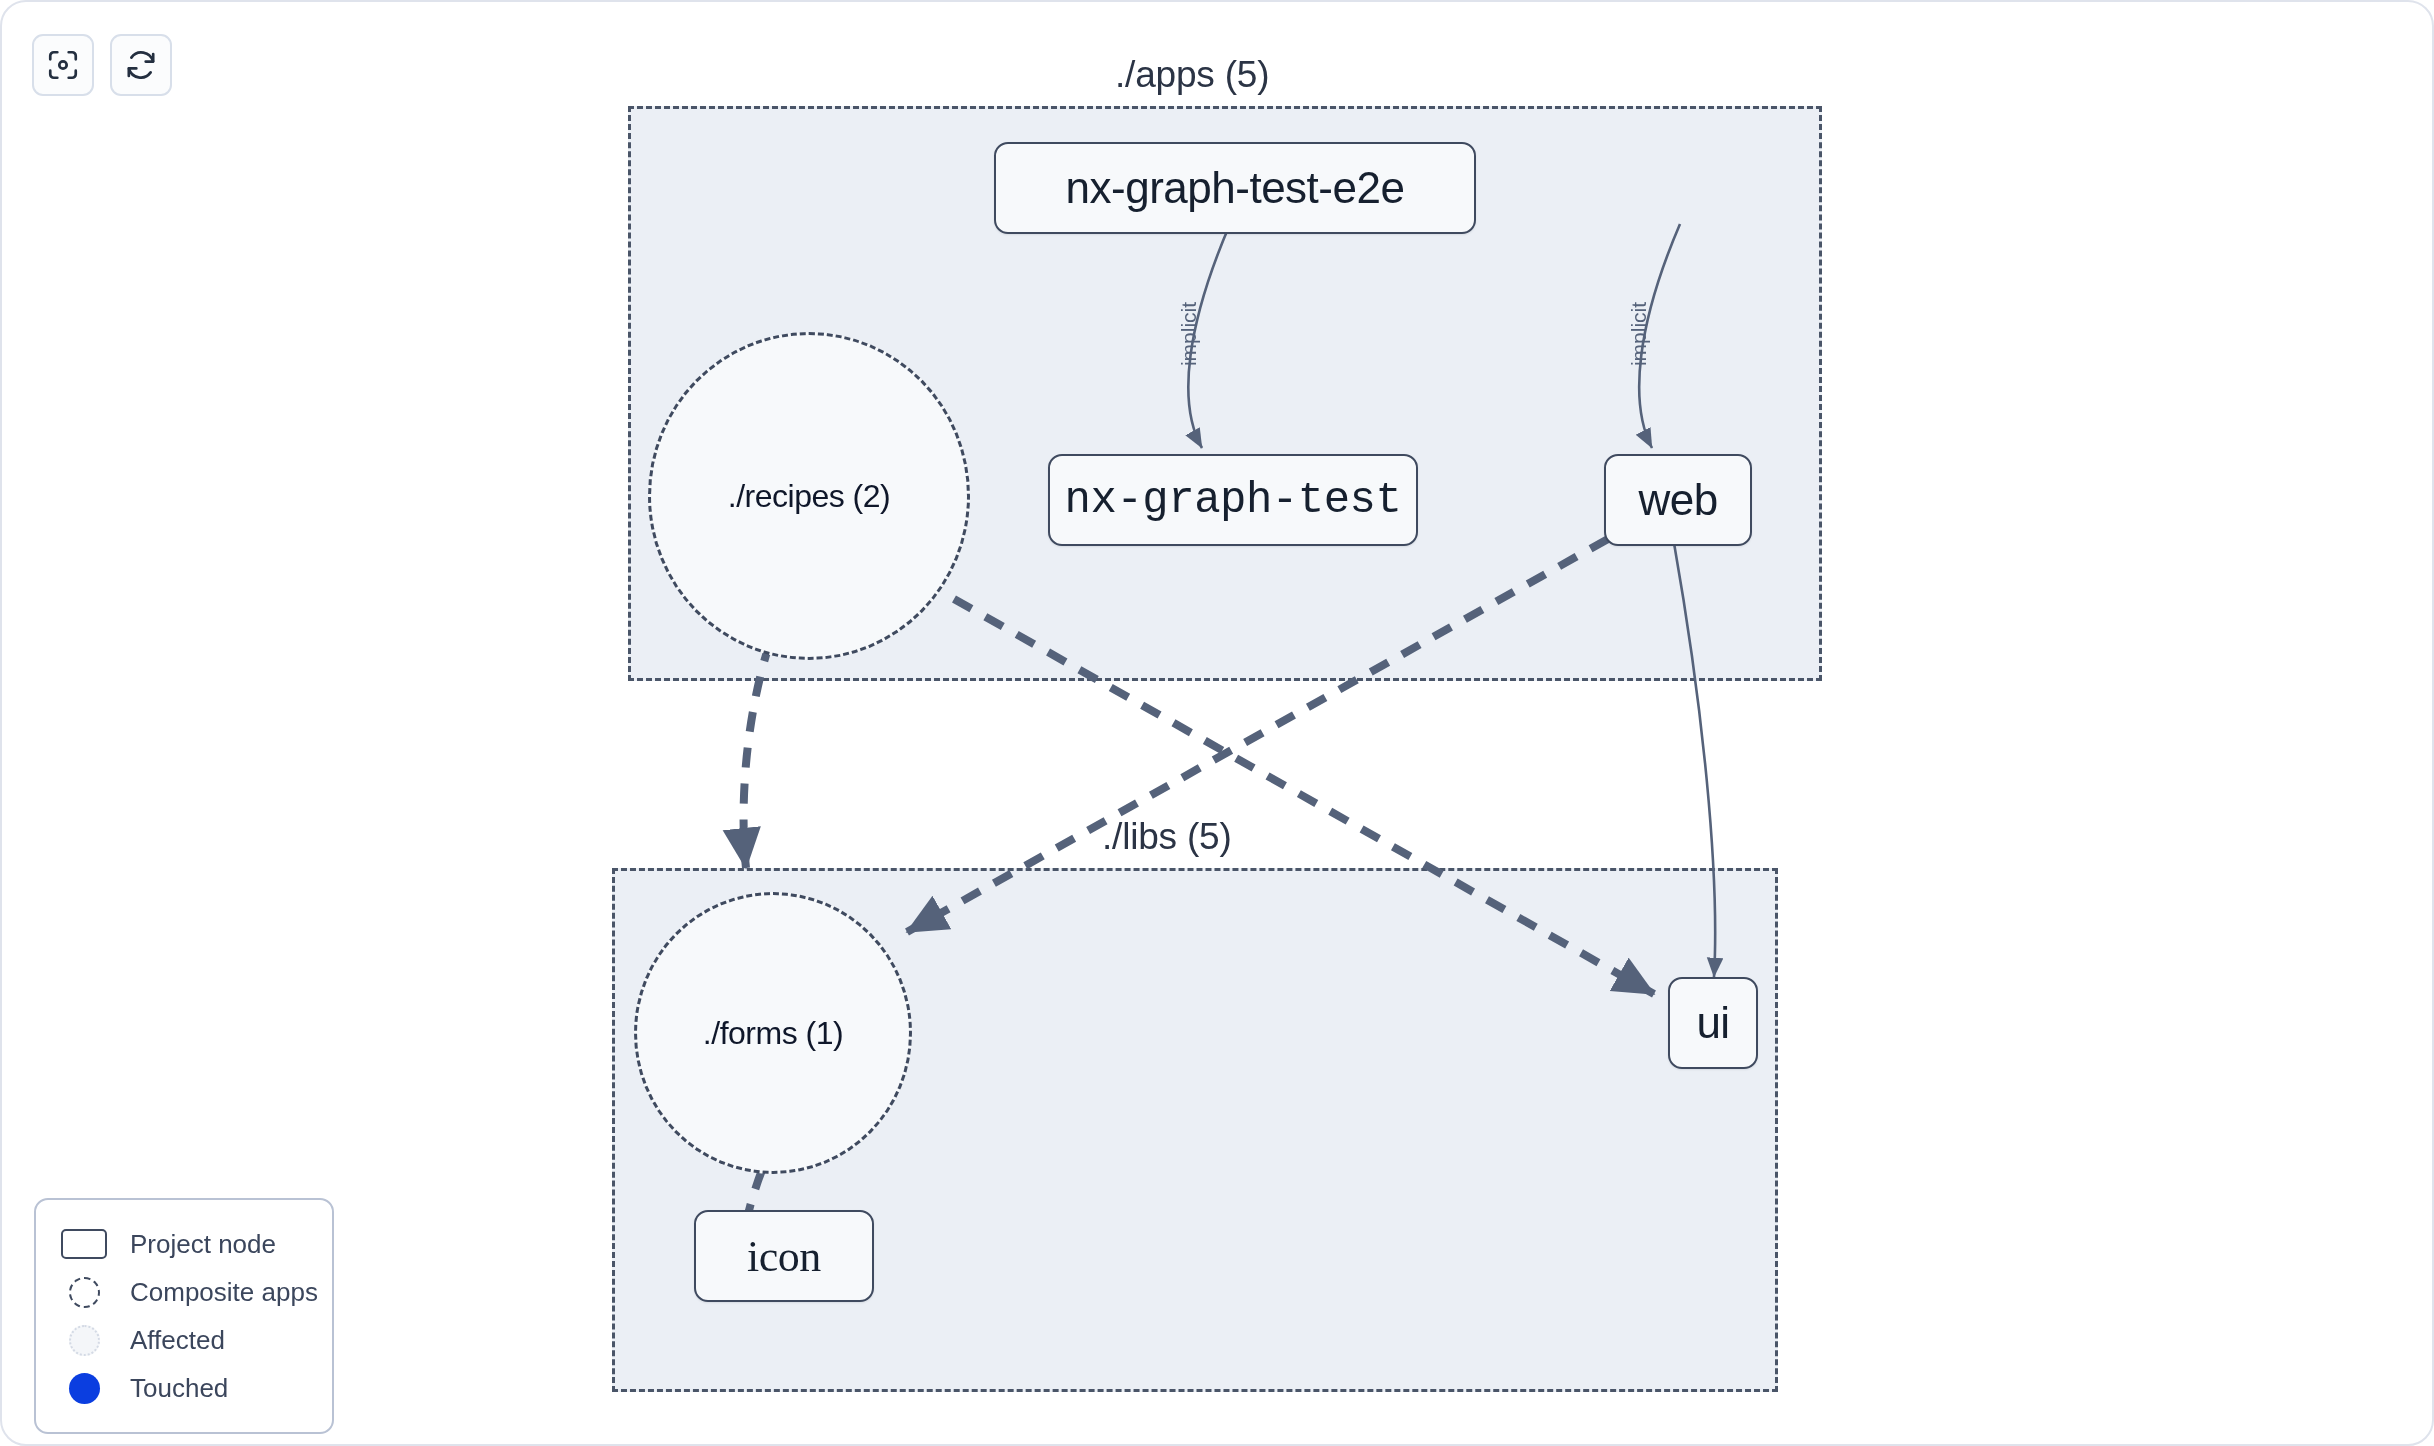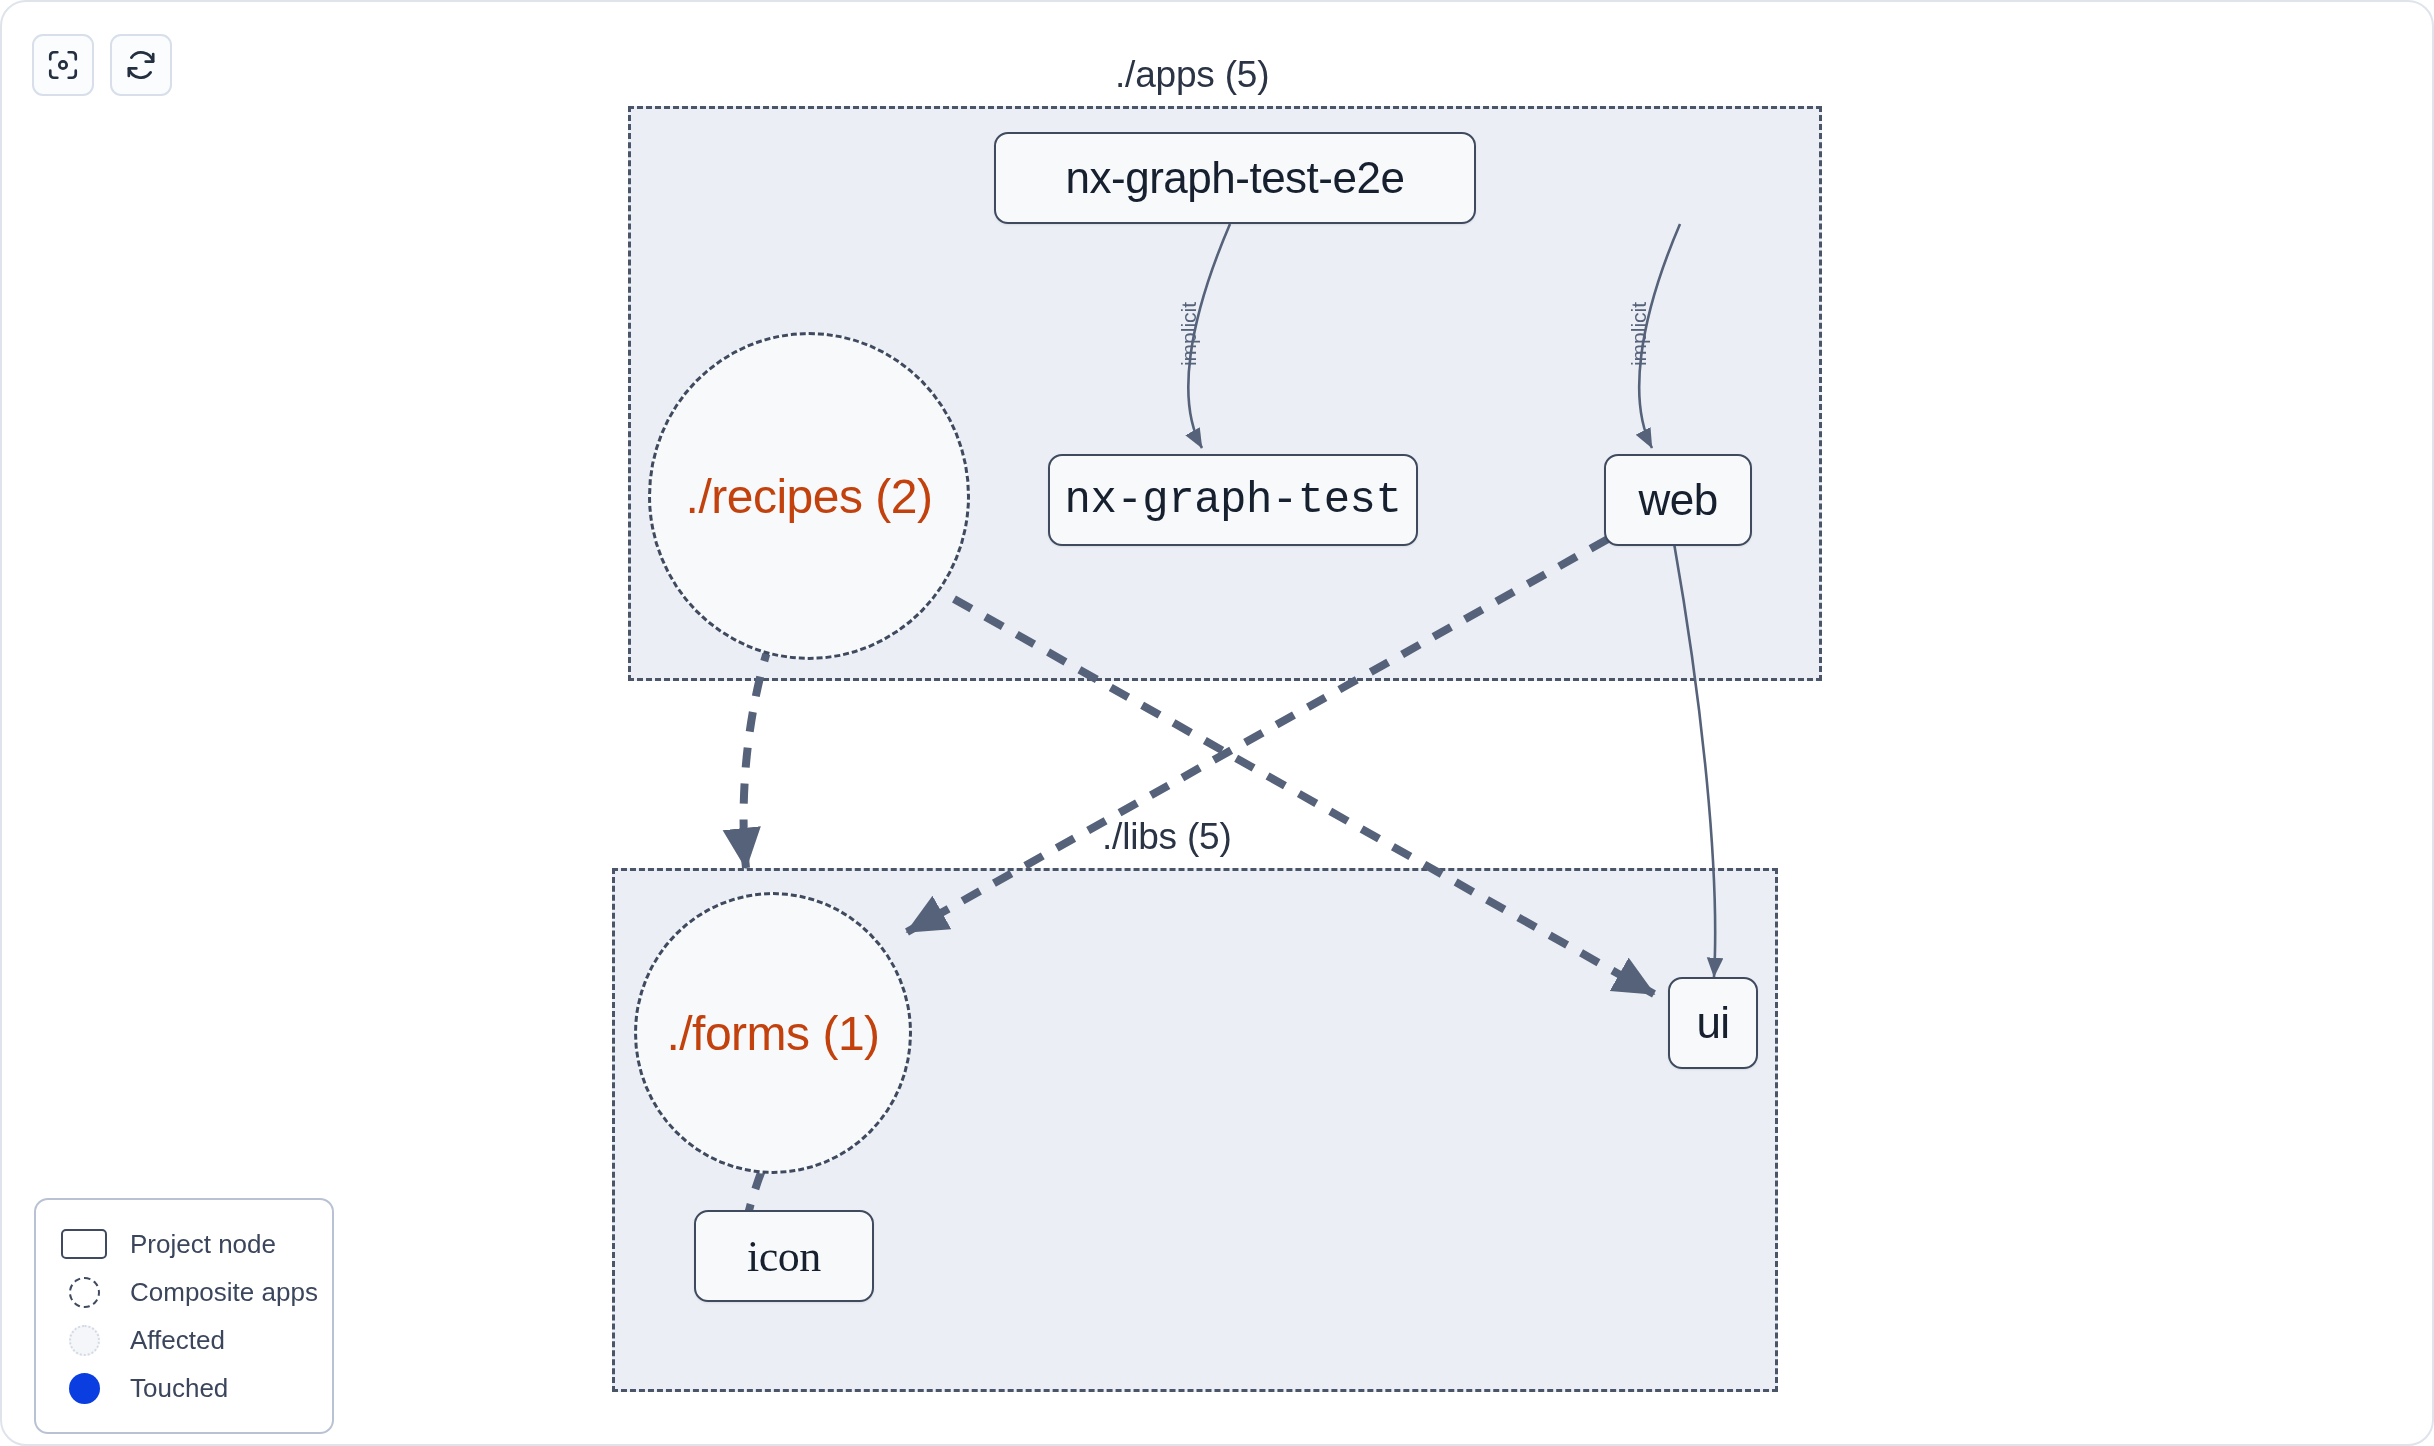--- a/index.html
+++ b/index.html
@@ -115,22 +115,22 @@
     background: #f7f9fb;
     border: 3px dashed #3f4a5f;
     border-radius: 50%;
     display: flex;
     align-items: center;
     justify-content: center;
     z-index: 25;
     cursor: pointer;
   }
   .composite-node .node-text {
-    font-size: 48px;
-    color: #c2410c;
+    font-size: 32px;
+    color: #0f172a;
     white-space: nowrap;
     letter-spacing: -0.5px;
   }
 
   
   .edge-label {
     position: absolute;
     z-index: 28;
     font-size: 21px;
     color: #55627a;
@@ -261,21 +261,21 @@
       <path d="M 952,597 L 1652,992" fill="none" stroke="#55627a" stroke-width="8" stroke-dasharray="20 16" marker-end="url(#ah-thick)"></path>
 
       <path d="M 1606,537 L 905,930" fill="none" stroke="#55627a" stroke-width="8" stroke-dasharray="20 16" marker-end="url(#ah-thick)"></path>
 
       <path d="M 760,1168 C 742,1216 734,1256 750,1282" fill="none" stroke="#55627a" stroke-width="8" stroke-dasharray="20 16" marker-end="url(#ah-thick)"></path>
     </svg>
 
     <div class="edge-label" style="left:1155px; top:320px; transform:rotate(-90deg);">implicit</div>
     <div class="edge-label" style="left:1605px; top:320px; transform:rotate(-90deg);">implicit</div>
 
-    <div class="project-node" style="left:992px; top:130px; width:482px; height:92px;">
+    <div class="project-node" style="left:992px; top:140px; width:482px; height:92px;">
       <span class="node-text">nx-graph-test-e2e</span>
     </div>
 
 
     <div class="project-node" style="left:1046px; top:452px; width:370px; height:92px;font-family:Liberation Mono, monospace;">
       <span class="node-text">nx-graph-test</span>
     </div>
 
     <div class="project-node" style="left:1602px; top:452px; width:148px; height:92px;">
       <span class="node-text">web</span>

